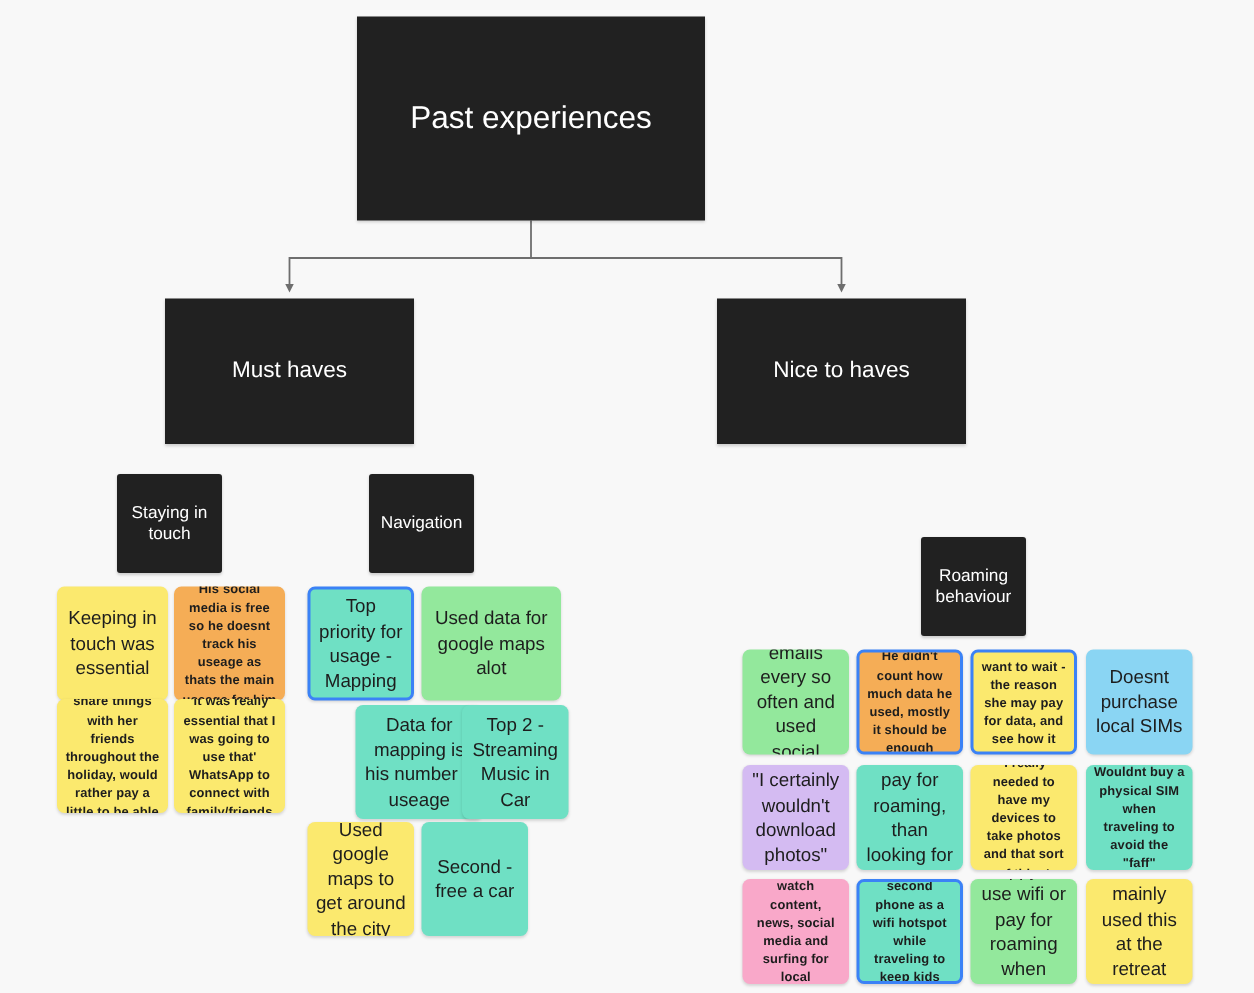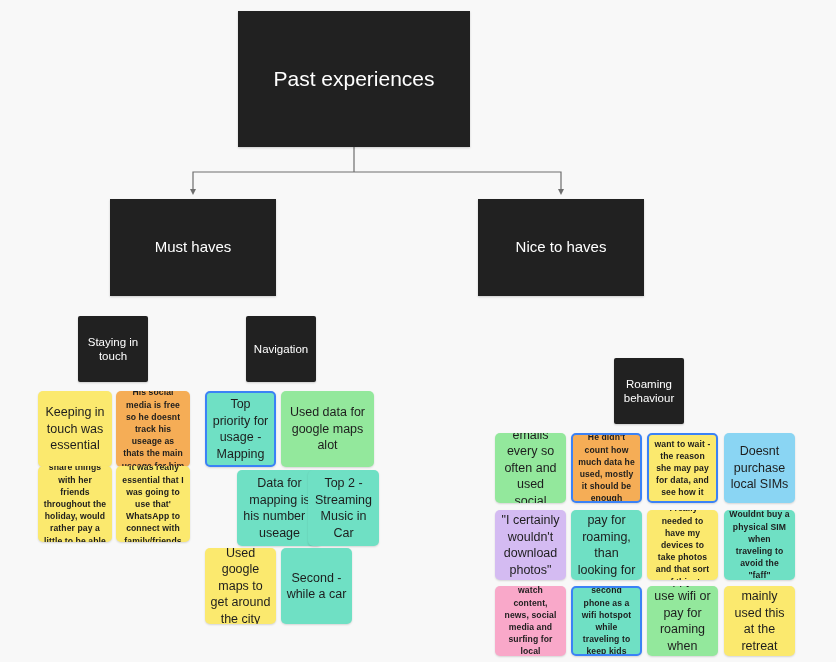--- a/index.html
+++ b/index.html
@@ -150,21 +150,21 @@
       <div class="note big" style="left: 217px; top: 470px; width: 85px; height: 76px; background: rgb(111, 224, 196); margin-left: 20px;">
         <span class="txt">Data for mapping is his number 1 useage</span>
       </div>
       <div class="note big" style="left: 281px; top: 470px; width: 71px; height: 76px; background: rgb(111, 224, 196); margin-left: 27px;">
         <span class="txt">Top 2 - Streaming Music in Car</span>
       </div>
       <div class="note big" style="left: 205px; top: 548px; width: 71px; height: 76px; background: rgb(251, 233, 110);">
         <span class="txt">Used google maps to get around the city</span>
       </div>
       <div class="note big" style="left: 281px; top: 548px; width: 71px; height: 76px; background: rgb(111, 224, 196);">
-        <span class="txt">Second - while a car</span>
+        <span class="txt">Second - free a car</span>
       </div>
       <div class="note big" style="left: 495px; top: 433px; width: 71px; height: 70px; background: rgb(147, 232, 156);">
         <span class="txt">Checked emails every so often and used social media</span>
       </div>
       <div class="note small sel" style="left: 571px; top: 433px; width: 71px; height: 70px; background: rgb(245, 173, 86);">
         <span class="txt">He didn't count how much data he used, mostly it should be enough</span>
       </div>
       <div class="note small sel" style="left: 647px; top: 433px; width: 71px; height: 70px; background: rgb(251, 233, 110);">
         <span class="txt">She doesn't want to wait - the reason she may pay for data, and see how it works</span>
       </div>

